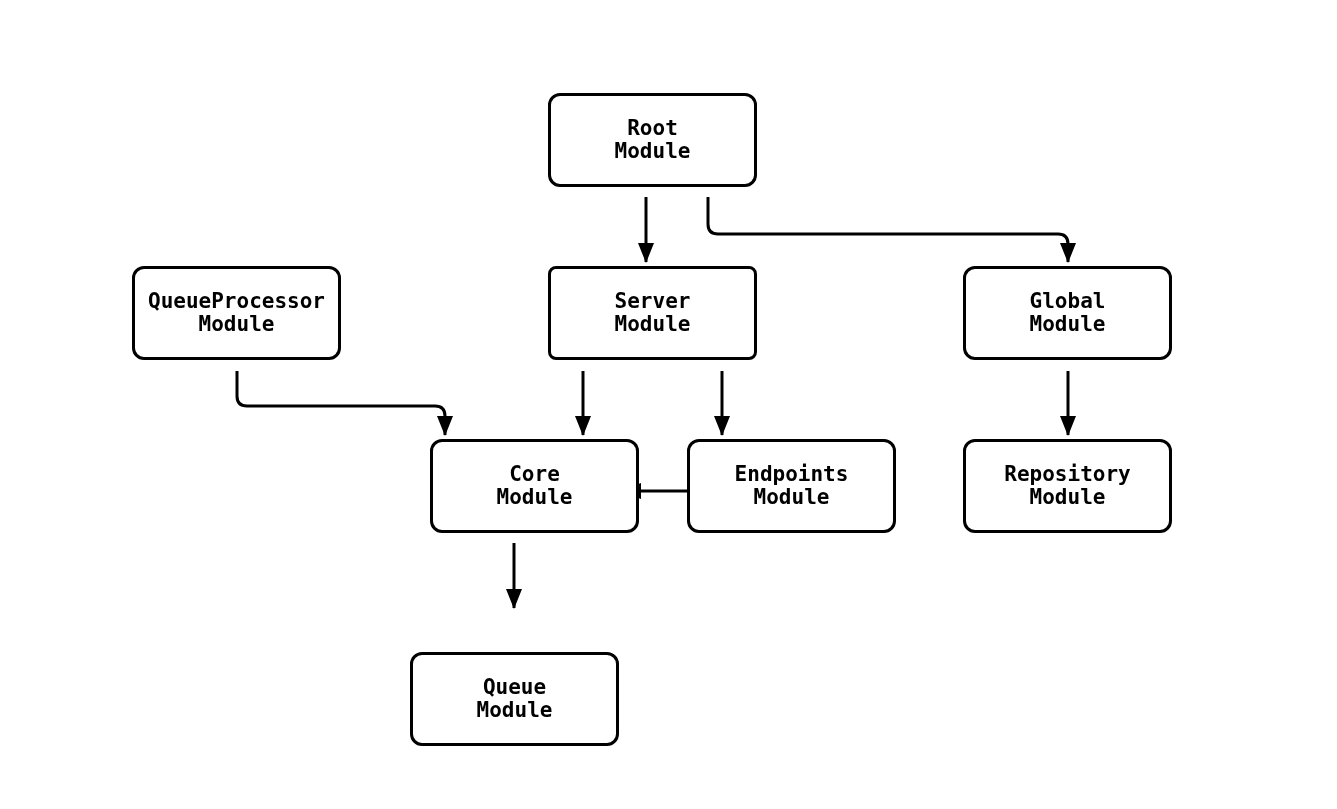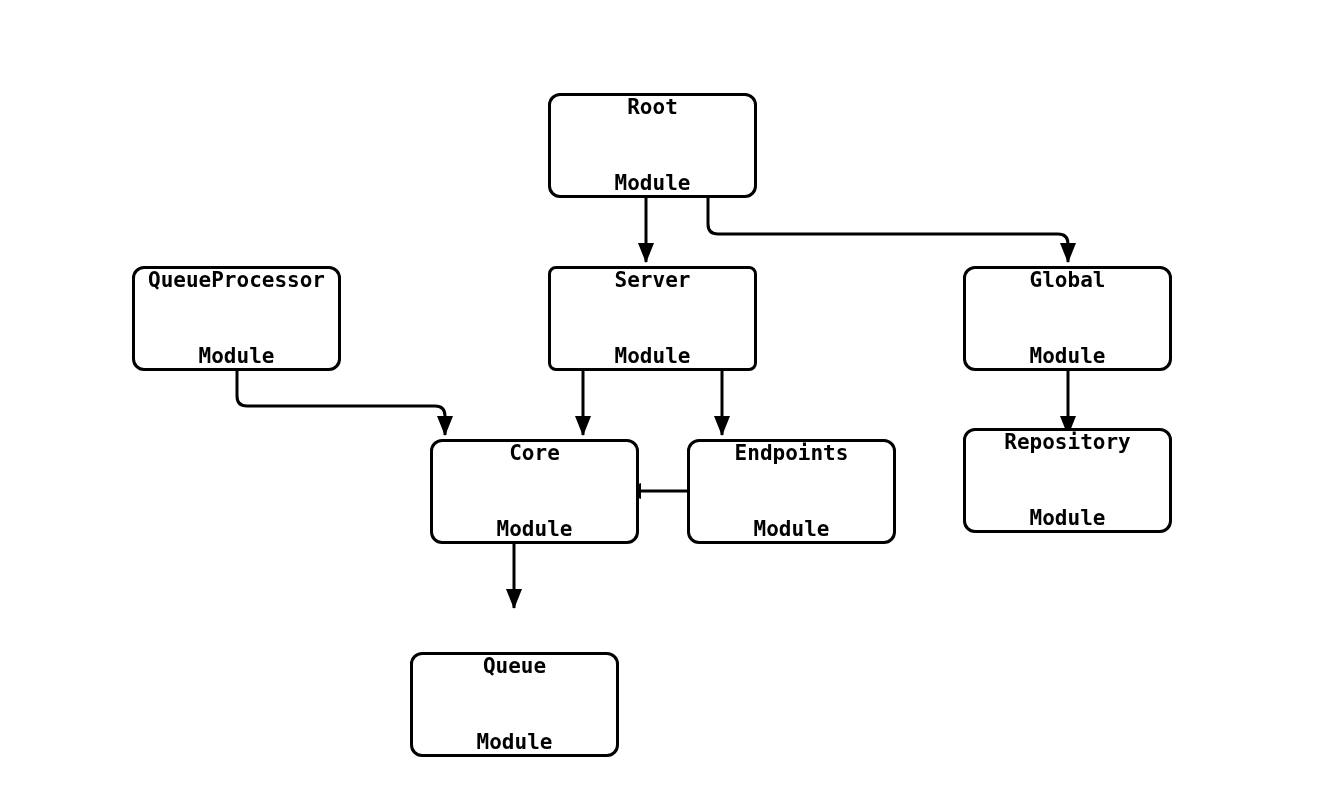--- a/index.html
+++ b/index.html
@@ -23,29 +23,29 @@
     height: 809px;
   }
   .edge {
     fill: none;
     stroke: #000000;
     stroke-width: 3;
   }
   .node {
     position: absolute;
     width: 209px;
-    height: 105px;
+    height: 94px;
     box-sizing: border-box;
     background: #ffffff;
     border: 3px solid #000000;
     border-radius: 12px;
     display: flex;
     flex-direction: column;
     align-items: center;
-    justify-content: space-between;
+    justify-content: center;
   }
   .node-label {
     font-size: 21px;
     line-height: 23px;
     font-weight: bold;
     color: #000000;
     white-space: nowrap;
     text-align: center;
   }
 </style>
@@ -93,21 +93,21 @@
   <div class="node" style="left:430px; top:439px;">
     <span class="node-label">Core</span>
     <span class="node-label">Module</span>
   </div>
 
   <div class="node" style="left:687px; top:439px;">
     <span class="node-label">Endpoints</span>
     <span class="node-label">Module</span>
   </div>
 
-  <div class="node" style="left:963px; top:428px;">
+  <div class="node" style="left:963px; top:439px;">
     <span class="node-label">Repository</span>
     <span class="node-label">Module</span>
   </div>
 
   <div class="node" style="left:410px; top:612px;margin-top:40px;">
     <span class="node-label">Queue</span>
     <span class="node-label">Module</span>
   </div>
 
 </div>

